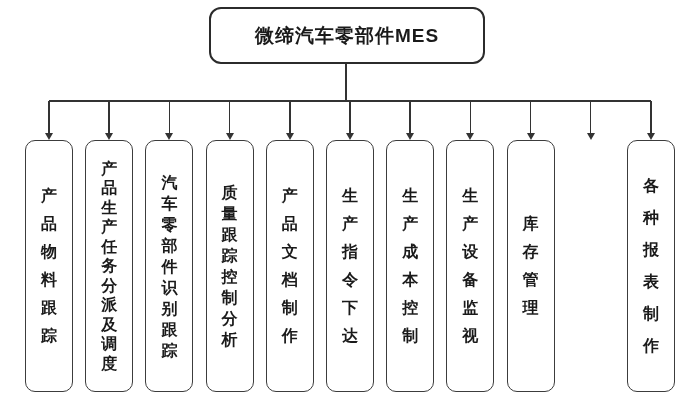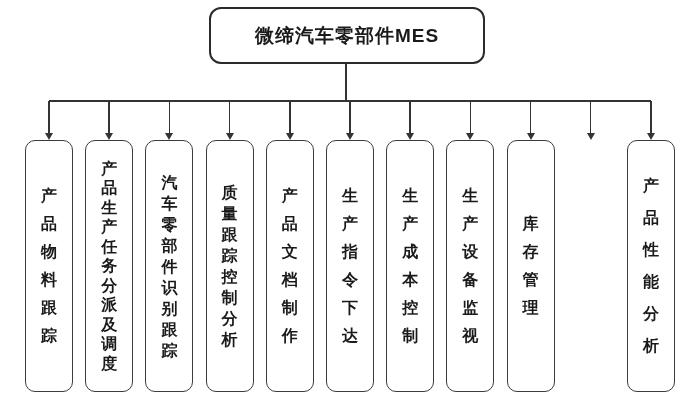--- a/index.html
+++ b/index.html
@@ -176,18 +176,18 @@
 
     <div class="child-cell">
       <div class="drop-line"></div>
       <div class="arrow-head"></div>
     </div>
 
     <div class="child-cell lh-32">
       <div class="drop-line"></div>
       <div class="arrow-head"></div>
       <div class="child-box">
-        <div class="vtext">产品性能分析</div>
+        <div class="vtext">各种报表制作</div>
       </div>
     </div>
 
   </div>
 </div>
 
 </body></html>

